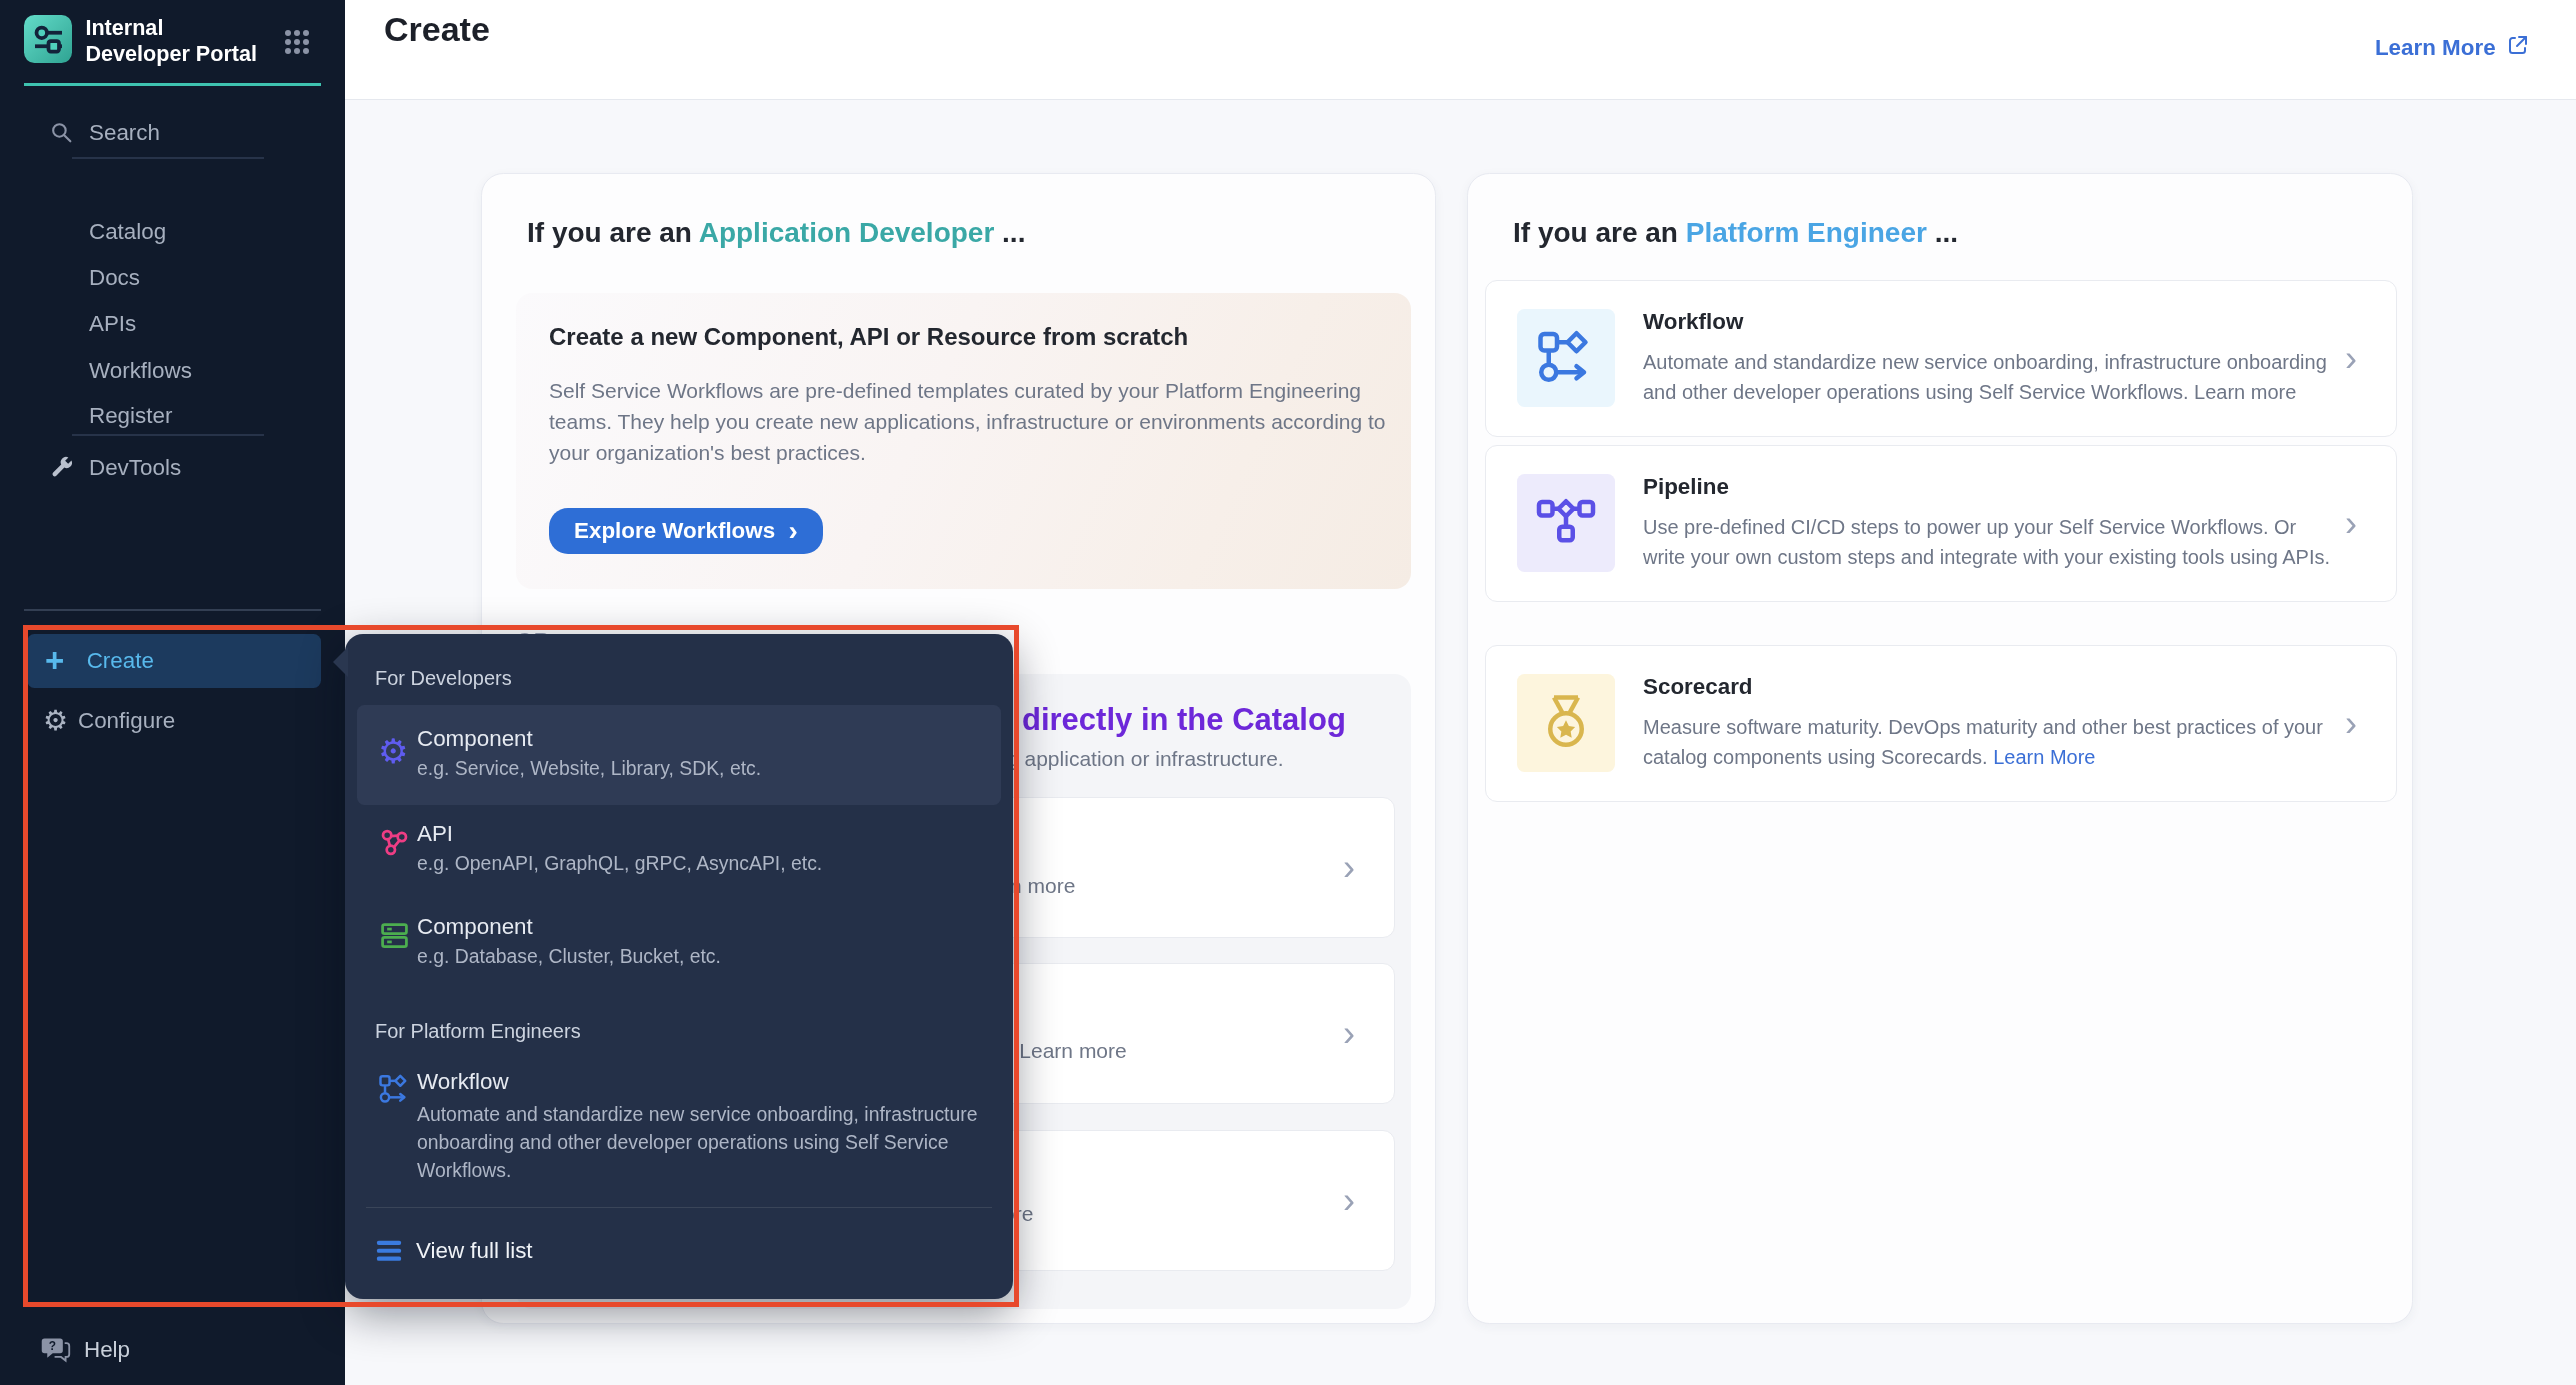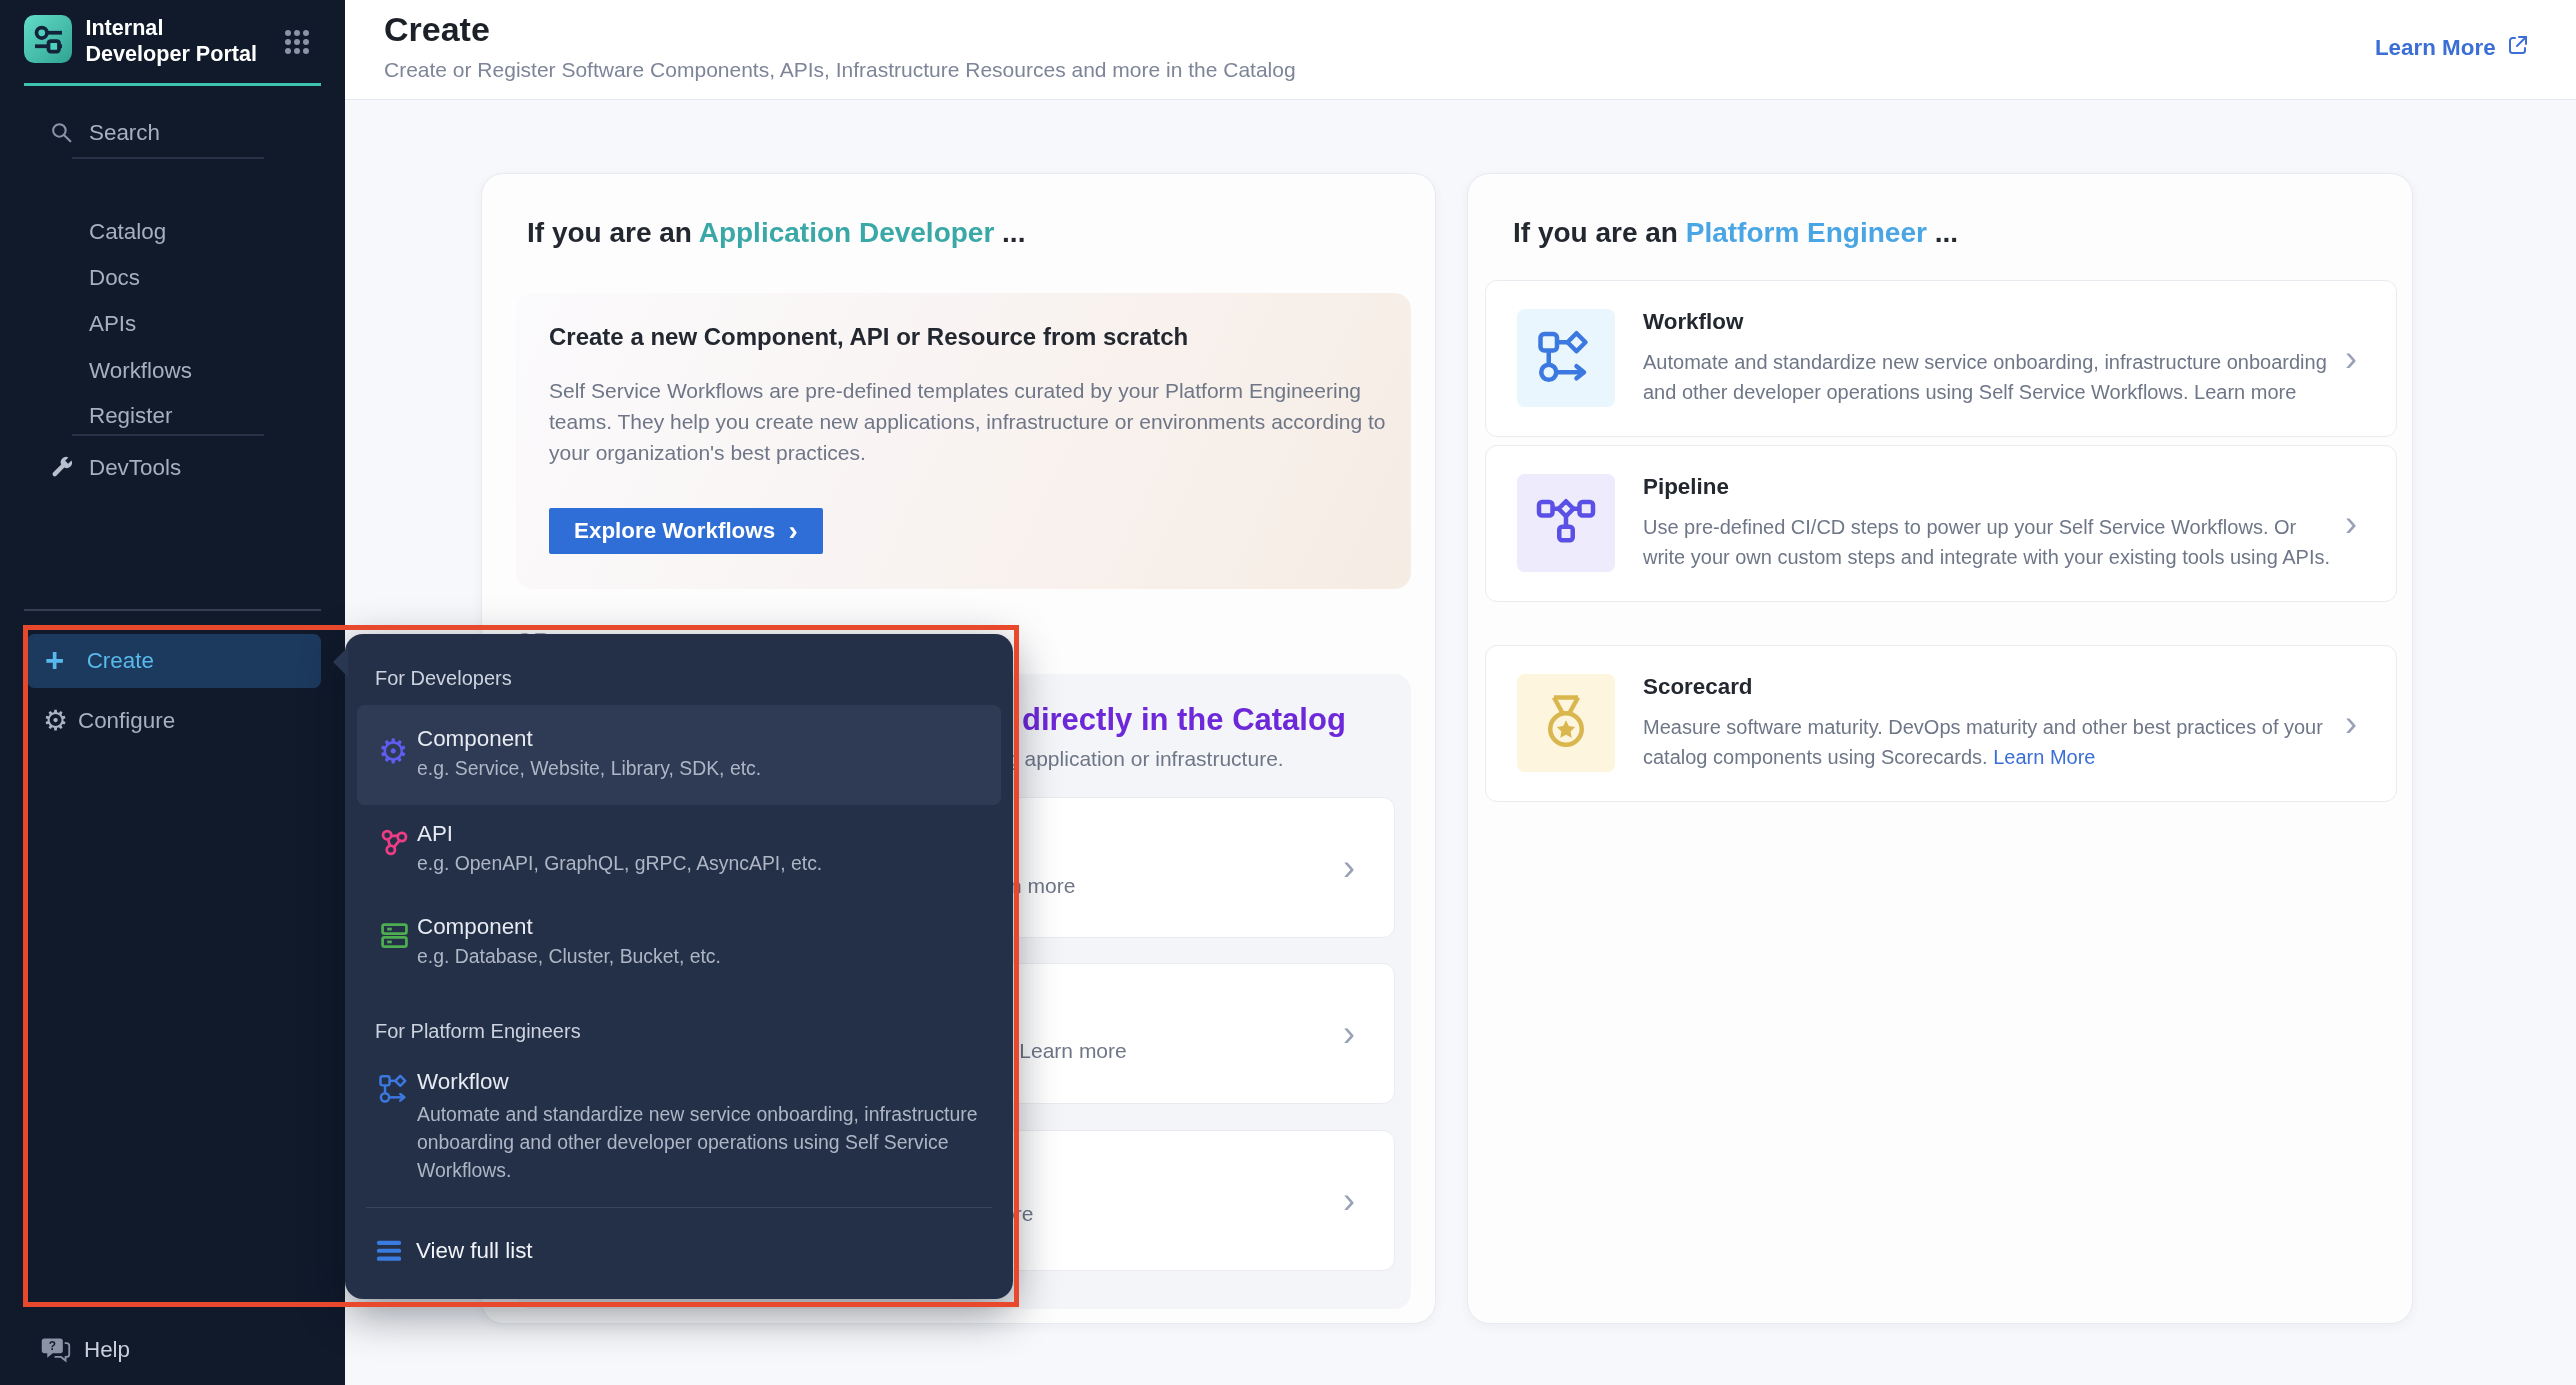--- a/index.html
+++ b/index.html
@@ -37,21 +37,21 @@
             box-shadow:0 3px 10.4px rgba(40,50,80,.05);}
   .card-dev{left:136px;top:72px;width:953px;height:1149px;}
   .card-plat{left:1122px;top:72px;width:944px;height:1149px;}
   .card-head{position:absolute;left:45px;top:43px;font-size:28px;font-weight:bold;color:#23272f;}
   .accent-teal{color:#3aa8a6;}
   .accent-blue{color:#4aa5e4;}
   .inner-grad{position:absolute;left:34px;top:119px;width:895px;height:296px;border-radius:16.4px;
               background:linear-gradient(115deg,#fbfafc 0%,#f9f4f3 45%,#f7efe9 78%,#f5ece4 100%);}
   .inner-grad h3{position:absolute;left:33px;top:30px;margin:0;font-size:24px;color:#23272f;}
   .inner-grad p{position:absolute;left:33px;top:82px;margin:0;width:843px;font-size:21px;line-height:31px;color:#6e7687;}
-  .explore-btn{position:absolute;left:33px;top:215px;height:46px;padding:0 25px;border:none;border-radius:2px;
+  .explore-btn{position:absolute;left:33px;top:215px;height:46px;padding:0 25px;border:none;border-radius:19px;
                background:#2e6ed6;color:#fff;font-size:22.4px;font-weight:bold;display:flex;align-items:center;gap:13.4px;
                font-family:"Liberation Sans",sans-serif;cursor:pointer;}
   .explore-btn .chev{font-size:28px;font-weight:bold;line-height:22.4px;}
   .or-row{position:absolute;left:34px;top:446px;width:895px;display:flex;align-items:flex-start;gap:8px;flex-direction:column;}
   .or-row .line{flex:1;height:1.5px;background:#e3e6ec;}
   .or-row .or{color:#9aa1b3;font-size:22.4px;}
   .inner-gray{position:absolute;left:34px;top:500px;width:895px;height:635px;border-radius:16.4px;background:#f4f5f8;}
   .frag-head{position:absolute;left:506px;top:28px;font-size:31px;font-weight:bold;color:#6d28d9;white-space:nowrap;}
   .frag-sub{position:absolute;left:491px;top:73px;font-size:21px;color:#6e7687;white-space:nowrap;}
   .gray-row{position:absolute;left:18px;width:859px;height:139px;background:#fff;border:1.5px solid #e9ebf0;border-radius:12px;cursor:pointer;}
@@ -170,21 +170,20 @@
           <path d="M28 10h2a3 3 0 0 1 3 3v9a3 3 0 0 1-3 3h-1v4l-5-4h-7" fill="none" stroke="#8b93a6" stroke-width="2"></path>
           <text x="14.5" y="17.5" font-size="13" font-weight="bold" fill="#101a2b" text-anchor="middle" font-family="Liberation Sans,sans-serif">?</text>
         </svg>
     </span>
     <span class="lbl">Help</span>
   </div>
 </div>
 
 <div class="main-header">
   <div class="page-title">Create</div>
-  <div class="page-subtitle">Create or Register Software Components, APIs, Infrastructure Resources and more in the Catalog</div>
   <div class="learn-more">
     <span>Learn More</span>
     <span>
       <svg width="24" height="24" viewBox="0 0 24 24" fill="none" stroke="#3b6fd6" stroke-width="2" stroke-linecap="round" stroke-linejoin="round">
           <path d="M9 5H6.5A2.5 2.5 0 0 0 4 7.5v10A2.5 2.5 0 0 0 6.5 20h10a2.5 2.5 0 0 0 2.5-2.5V15"></path>
           <path d="M13 4h7v7"></path>
           <path d="M20 4l-9 9"></path>
         </svg>
     </span>
   </div>

